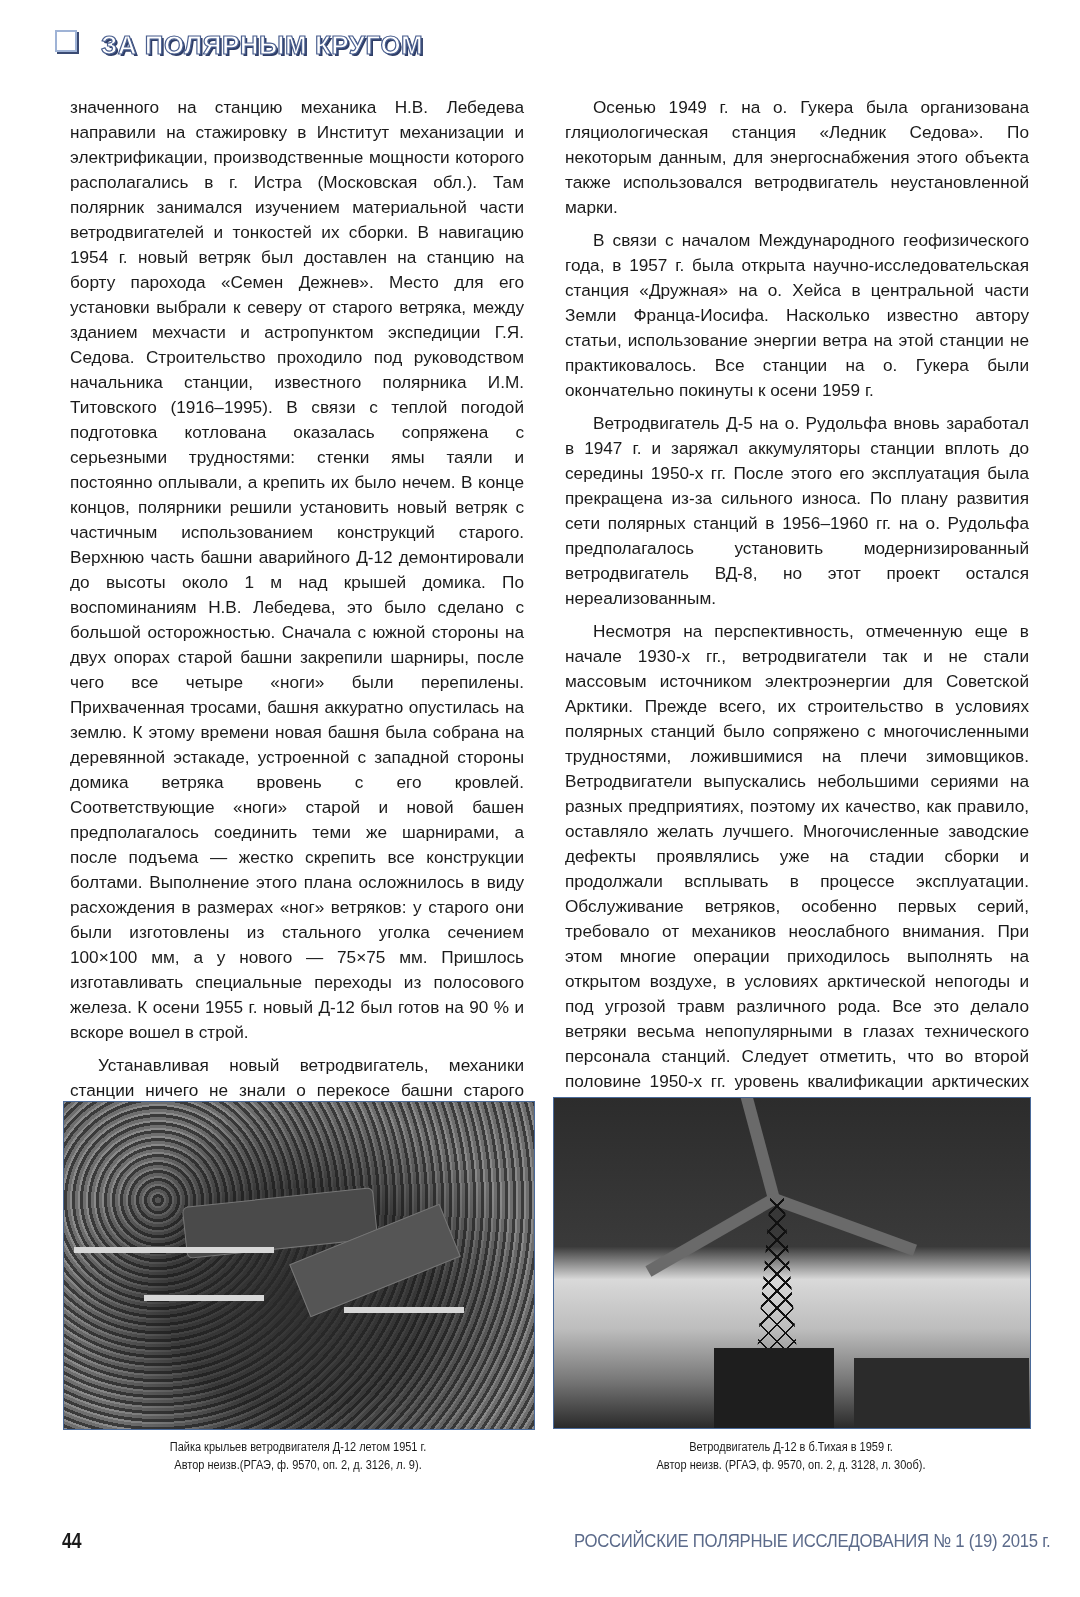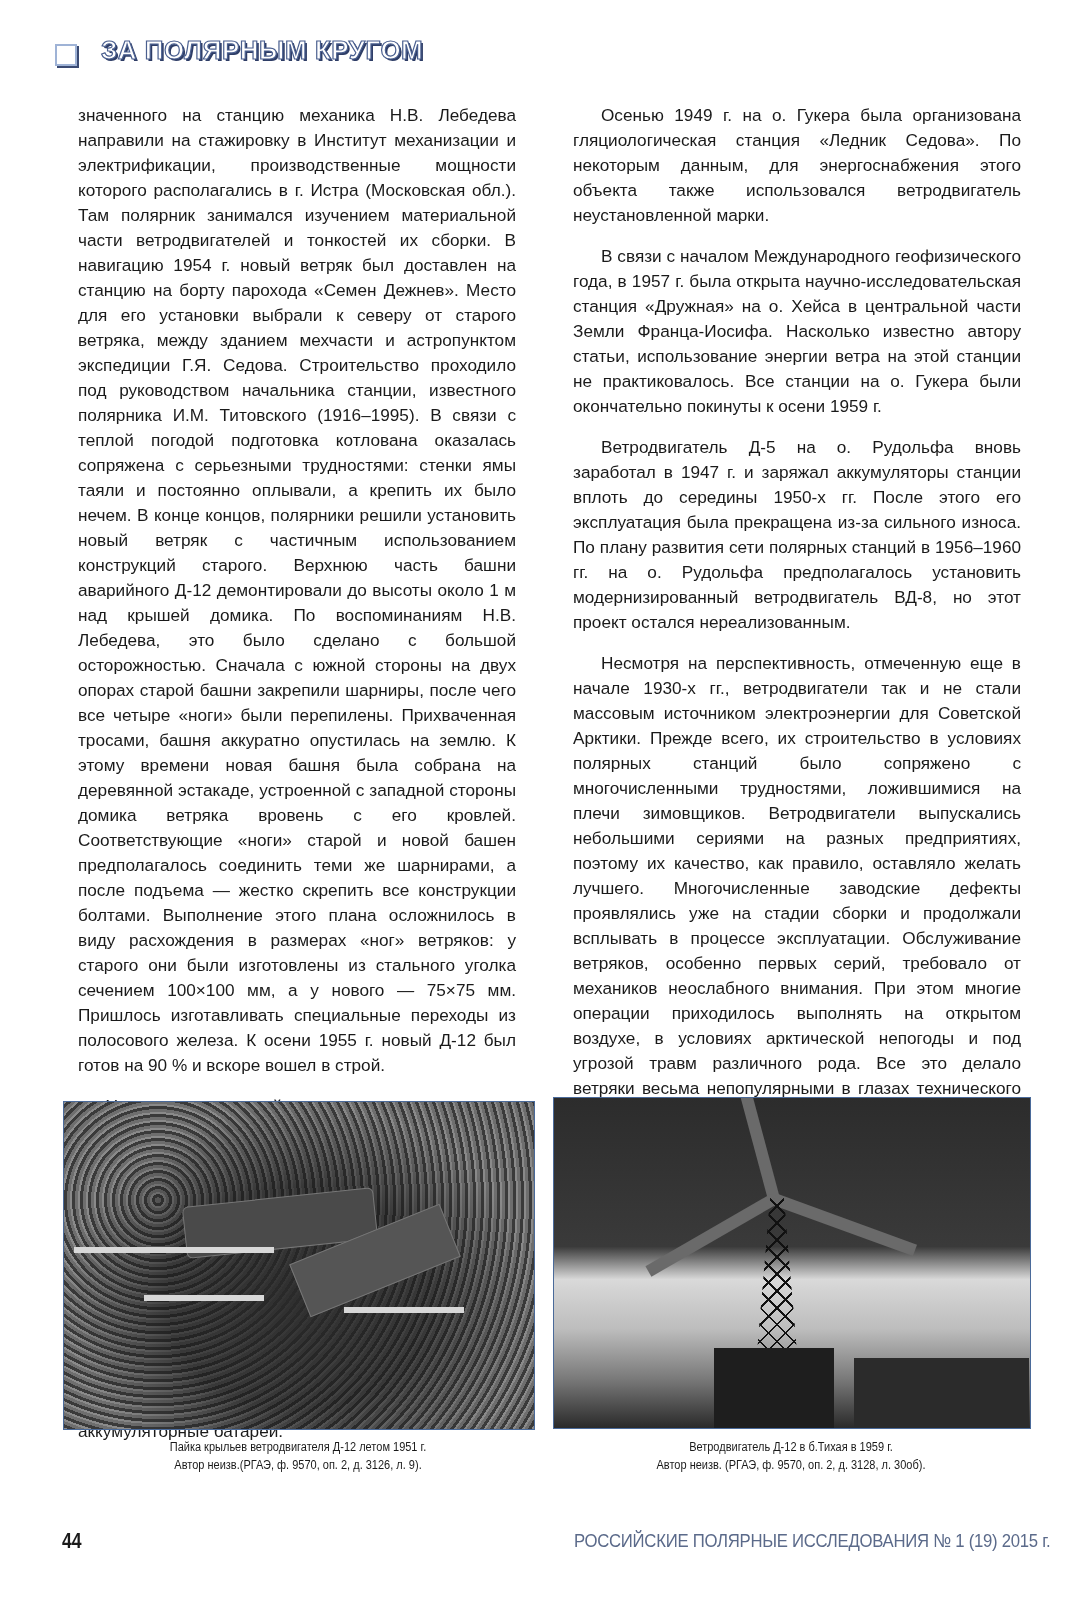--- a/index.html
+++ b/index.html
@@ -1,30 +1,30 @@
 <!DOCTYPE html>
 <html><head>
 <meta charset="utf-8">
 <style>
   html, body { margin: 0; padding: 0; background: #ffffff; }
   body { width: 1080px; height: 1597px; position: relative; overflow: hidden;
          font-family: "Liberation Sans", sans-serif; color: #1a1a1a; }
 
-  .header { position: absolute; left: 55px; top: 30px; height: 36px; display: flex; align-items: flex-end; }
+  .header { position: absolute; left: 55px; top: 30px; height: 36px; display: flex; align-items: flex-start; }
   .header .box { width: 18px; height: 18px; border: 2px solid #9fb3d6; background: #fff;
                  box-shadow: 2px 2px 0 #3a4a73; margin-right: 24px; }
   .header .title { font-family: "Liberation Sans", sans-serif; font-weight: bold; font-size: 26px;
                    letter-spacing: 0.5px; color: #ffffff;
                    -webkit-text-stroke: 1.2px #4a5f8f;
                    text-shadow: 2px 2px 0 #2e3d66; }
 
   .col { position: absolute; top: 87px; font-size: 17.2px; line-height: 25px; text-align: justify; }
   .col-left { left: 62px; width: 470px; }
   .col-right { left: 557px; width: 480px; }
-  .col p { margin: 16px; text-indent: 0; }
+  .col p { margin: 8px; text-indent: 0; }
   .col p.indent { text-indent: 28px; }
 
   .photo { position: absolute; border: 1px solid #4a6a9a; overflow: hidden; }
   .photo-left { left: 63px; top: 1101px; width: 470px; height: 327px;
     background:
       radial-gradient(ellipse at 50% 60%, rgba(40,40,40,0.9) 0%, rgba(20,20,20,0.6) 40%, rgba(0,0,0,0) 70%),
       repeating-radial-gradient(circle at 20% 30%, #6e6e6e 0 3px, #3a3a3a 3px 6px, #8a8a8a 6px 8px),
       linear-gradient(180deg, #8c8c8c 0%, #5a5a5a 20%, #3d3d3d 60%, #2a2a2a 100%); }
   .photo-right { left: 553px; top: 1097px; width: 476px; height: 330px;
     background:

